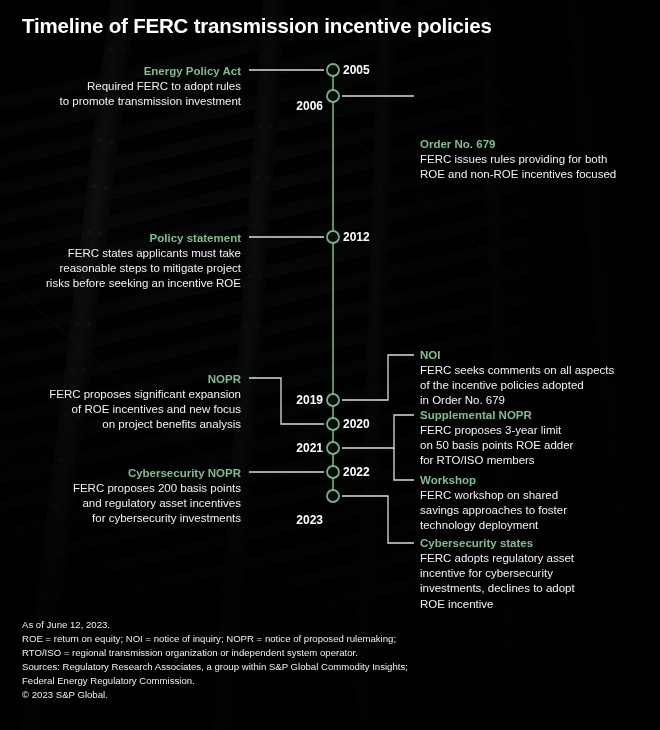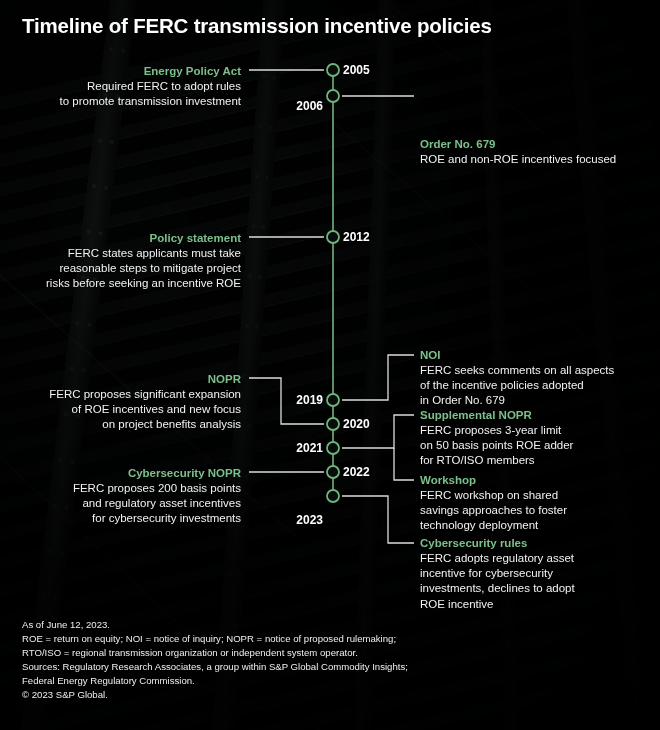--- a/index.html
+++ b/index.html
@@ -276,20 +276,21 @@
   <div class="yr l" style="left:243px; top:514px; width:80px;">2023</div>
 
   <div class="ann left" style="left:10px; top:64px; width:231px;">
     <div class="hd">Energy Policy Act</div>
     <div class="bd">Required FERC to adopt rules</div>
     <div class="bd">to promote transmission investment</div>
   </div>
 
   <div class="ann right" style="left:420px; top:89px; width:232px;margin-top:48px;">
     <div class="hd">Order No. 679</div>
+    <div class="bd">FERC issues rules providing for both</div>
     <div class="bd">ROE and non-ROE incentives focused</div>
   </div>
 
   <div class="ann left" style="left:10px; top:231px; width:231px;">
     <div class="hd">Policy statement</div>
     <div class="bd">FERC states applicants must take</div>
     <div class="bd">reasonable steps to mitigate project</div>
     <div class="bd">risks before seeking an incentive ROE</div>
   </div>
 
@@ -322,21 +323,21 @@
   </div>
 
   <div class="ann left" style="left:10px; top:466px; width:231px;">
     <div class="hd">Cybersecurity NOPR</div>
     <div class="bd">FERC proposes 200 basis points</div>
     <div class="bd">and regulatory asset incentives</div>
     <div class="bd">for cybersecurity investments</div>
   </div>
 
   <div class="ann right" style="left:420px; top:536px; width:232px;">
-    <div class="hd">Cybersecurity rules</div>
+    <div class="hd">Cybersecurity states</div>
     <div class="bd">FERC adopts regulatory asset</div>
     <div class="bd">incentive for cybersecurity</div>
     <div class="bd">investments, declines to adopt</div>
     <div class="bd">ROE incentive</div>
   </div>
 
   <div class="foot">
     <div>As of June 12, 2023.</div>
     <div>ROE = return on equity; NOI = notice of inquiry; NOPR = notice of proposed rulemaking;</div>
     <div>RTO/ISO = regional transmission organization or independent system operator.</div>

